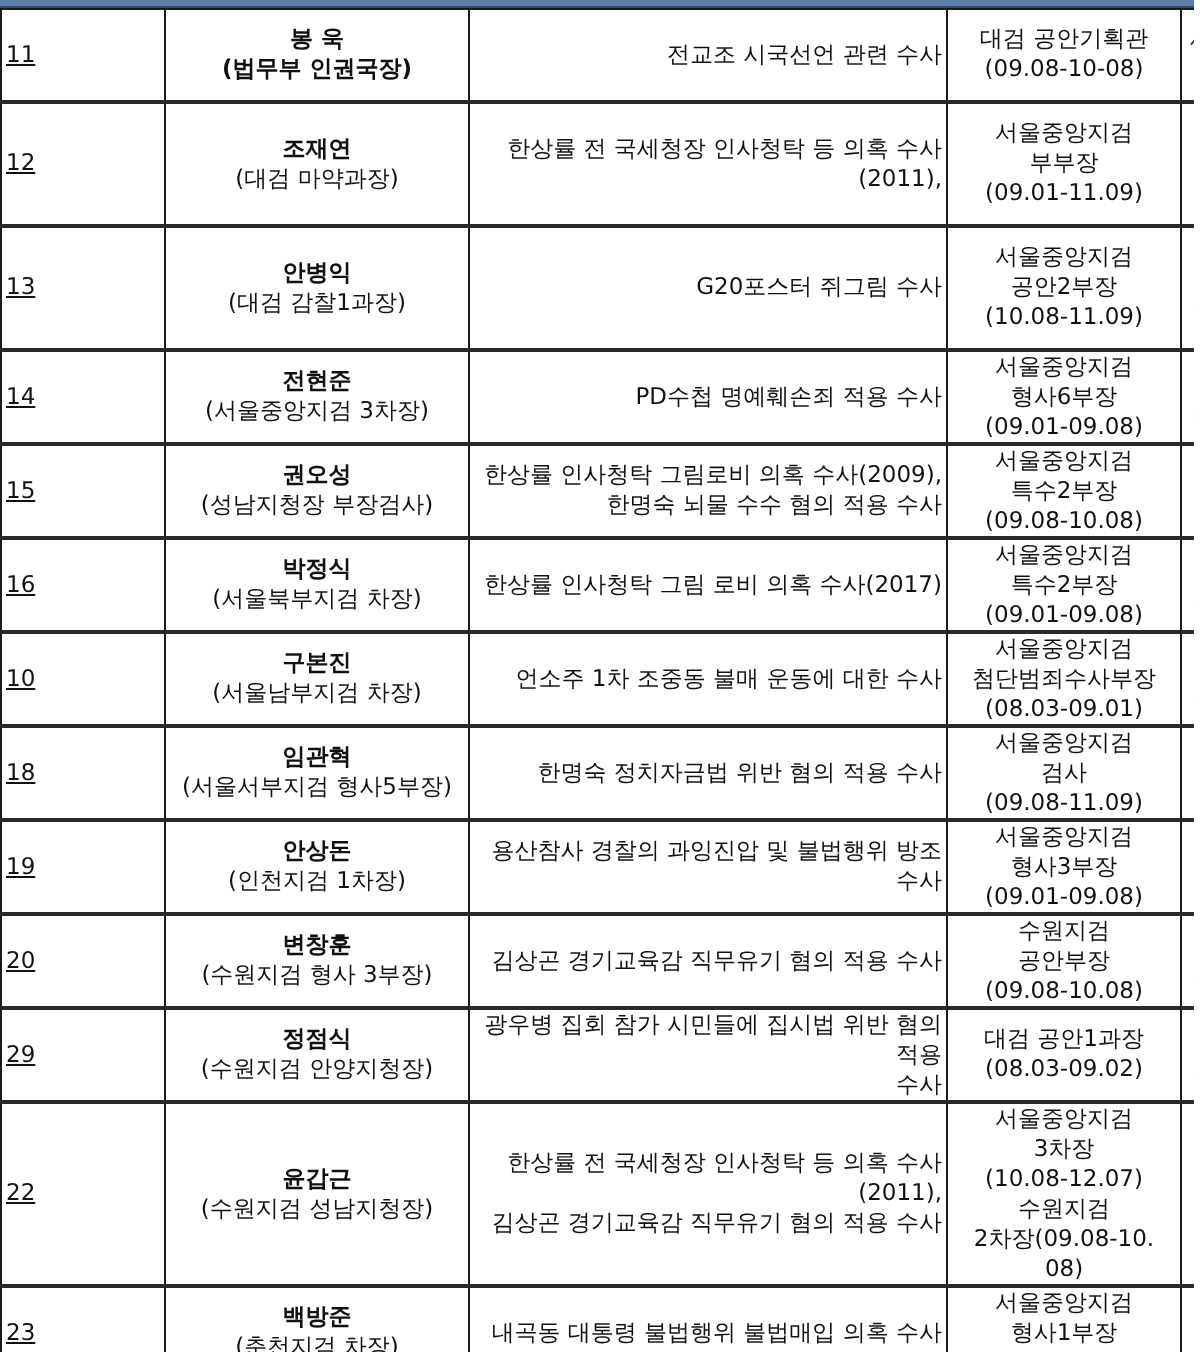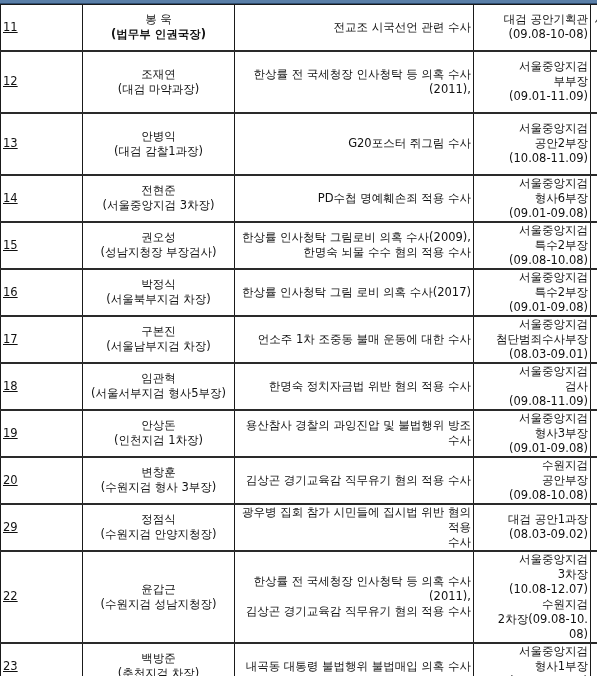--- a/index.html
+++ b/index.html
@@ -6,24 +6,24 @@
   body { width: 600px; height: 676px; overflow: hidden; position: relative;
          font-family: "DejaVu Sans", sans-serif; color: #111; }
   .topbar { position: absolute; left: 0; top: 0; width: 600px; height: 4px;
             background: #5a7fa8; border-bottom: 1px solid #2f4d70; box-sizing: border-box; }
   table.grid { position: absolute; left: 0; top: 4px; width: 597px;
                border-collapse: collapse; table-layout: fixed; font-size: 11.5px; line-height: 15px; }
   table.grid td { border: 1px solid #1a1a1a; padding: 0 2px; vertical-align: middle; }
   table.grid tr { border-bottom: 2px solid #2a2a2a; }
   td.num { text-align: left; padding-left: 6px; width: 70px; border-right: 2px solid #1a1a1a; text-decoration: underline; }
   td.name { text-align: center; width: 73px; }
-  td.name .nm { font-weight: normal; display: block; }
+  td.name .nm { font-weight: bold; display: block; }
   td.name .pos { display: block; }
   td.case { text-align: right; padding-left: 2px; }
-  td.post { text-align: right; width: 113px; }
+  td.post { text-align: center; width: 113px; }
   td.home { text-align: center; width: 69px; }
   .line { display: block; }
   .right-edge { position: absolute; right: 0; top: 0; width: 3px; height: 676px; background: #fff; }
 </style>
 </head>
 <body>
 
 <div class="topbar"></div>
 
 <table class="grid">
@@ -151,21 +151,21 @@
           <span class="line">특수2부장</span>
           <span class="line">(09.01-09.08)</span>
         </td>
     <td class="home">
           <span class="line">대구,</span>
           <span class="line">서울대 법대</span>
         </td>
   </tr>
 
   <tr style="height: 47px;">
-    <td class="num"><span>17</span></td>
+    <td class="num"><span>10</span></td>
     <td class="name">
       <span class="nm">구본진</span>
       <span class="pos">(서울남부지검 차장)</span>
     </td>
     <td class="case">
           <span class="line">언소주 1차 조중동 불매 운동에 대한 수사</span>
         </td>
     <td class="post">
           <span class="line">서울중앙지검</span>
           <span class="line">첨단범죄수사부장</span>

